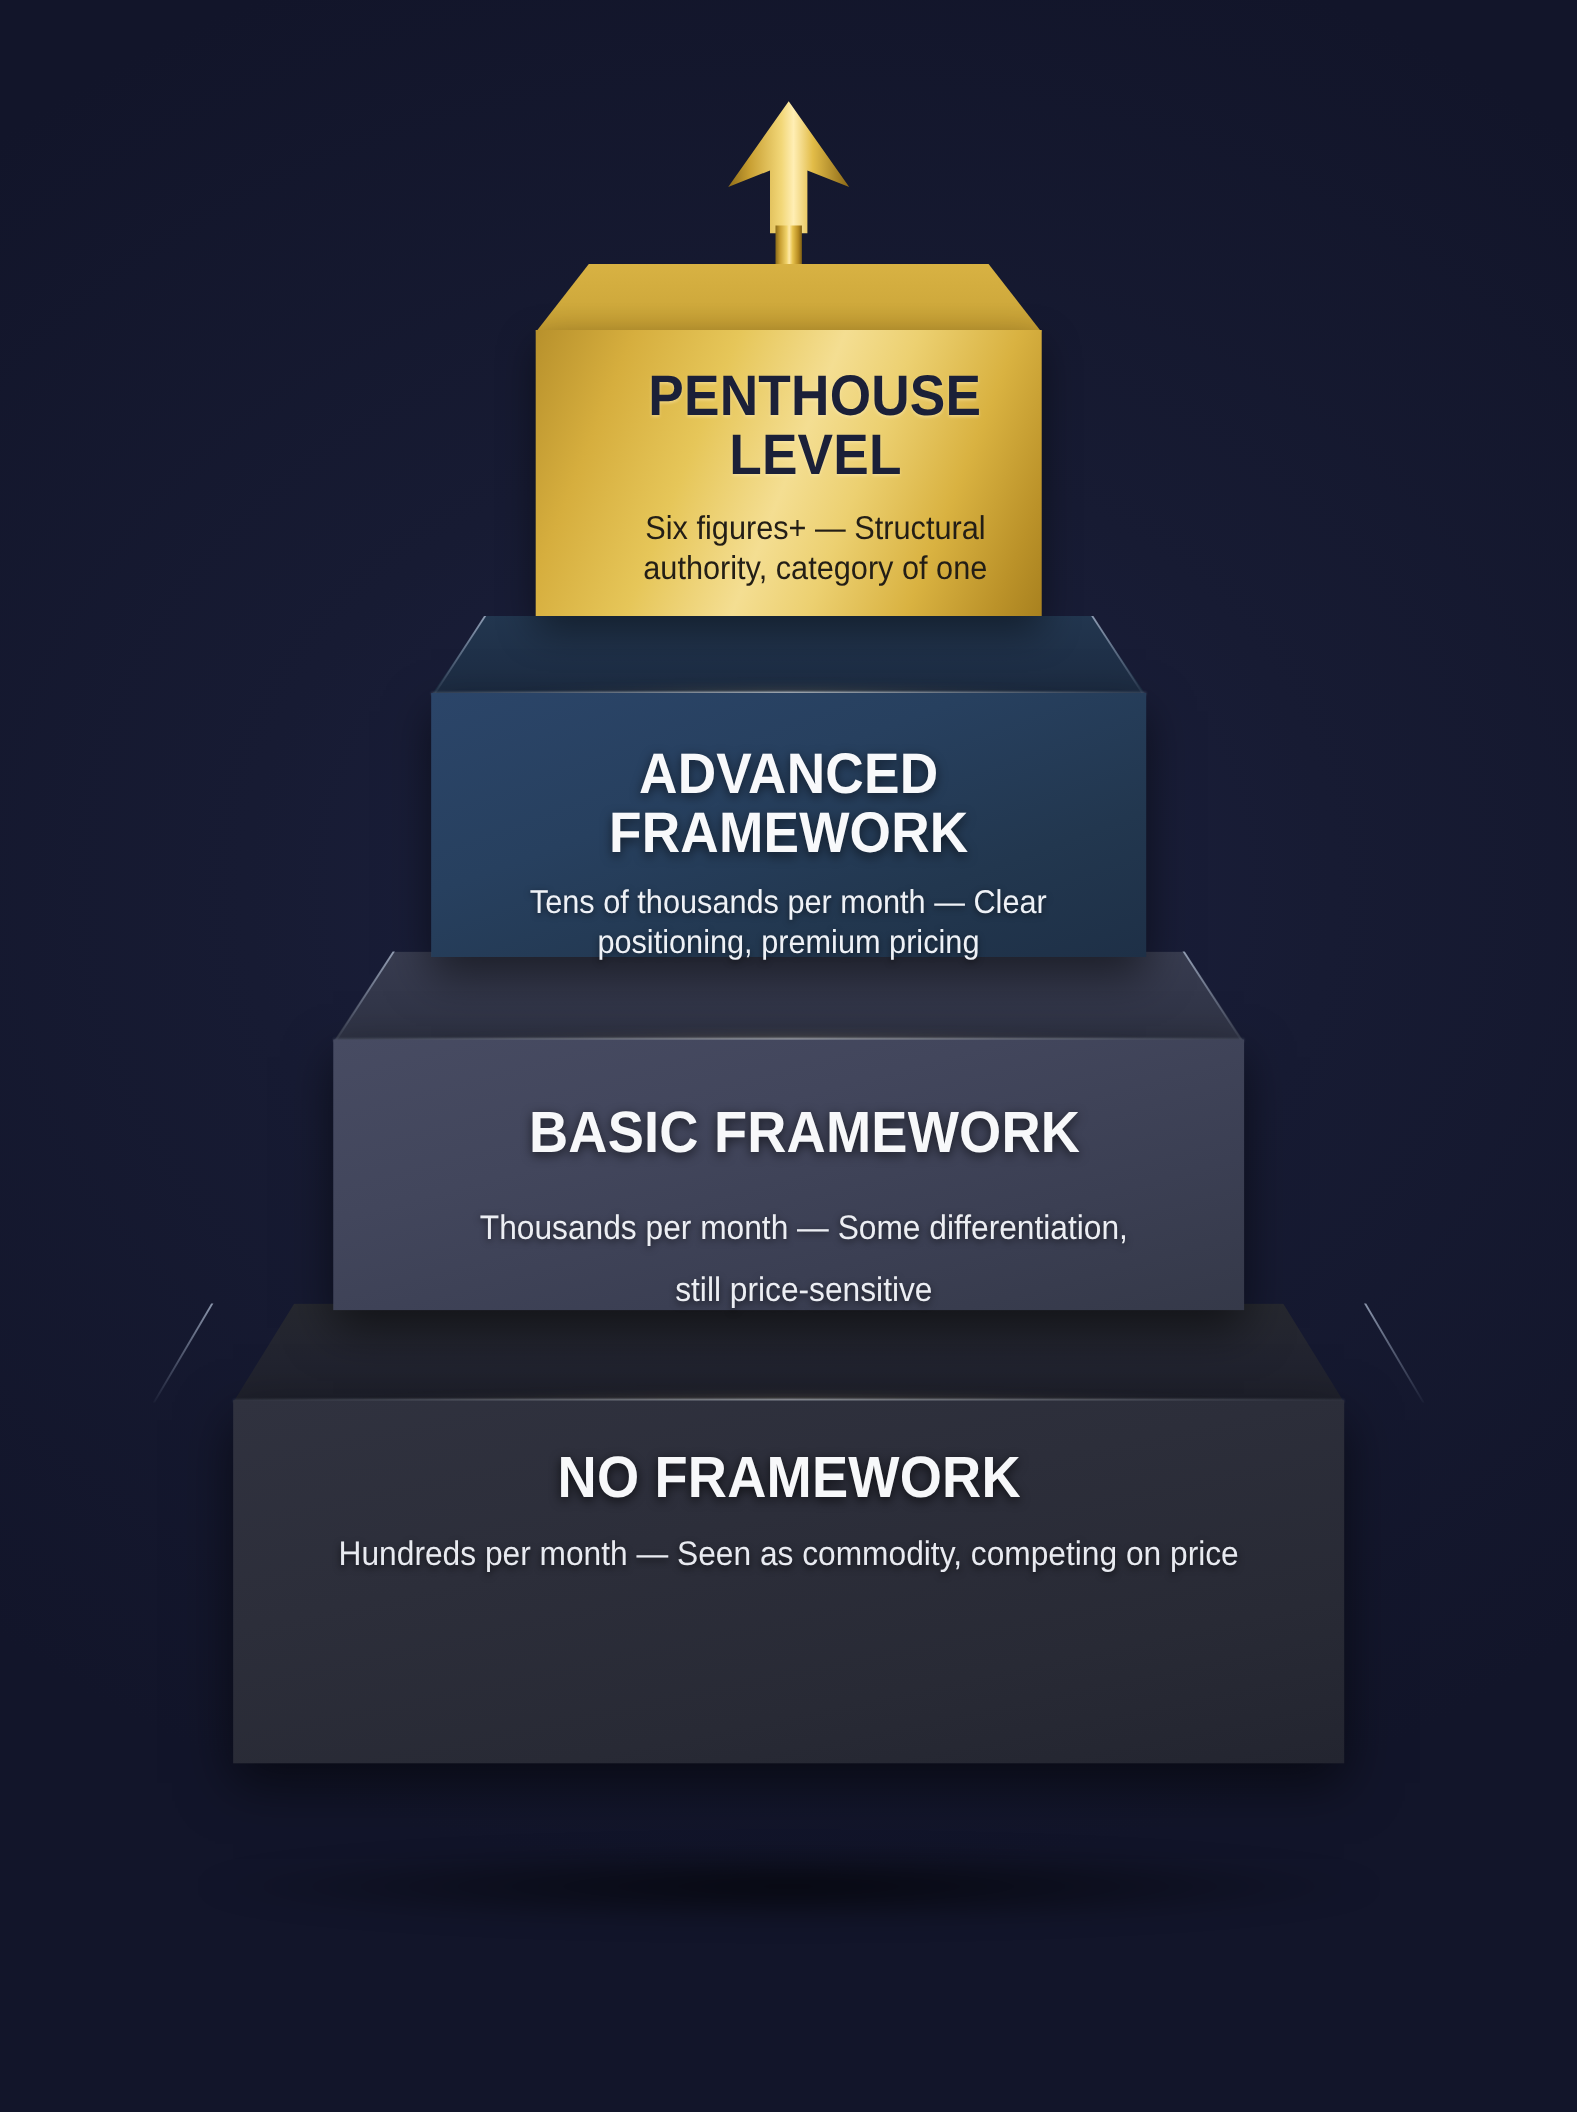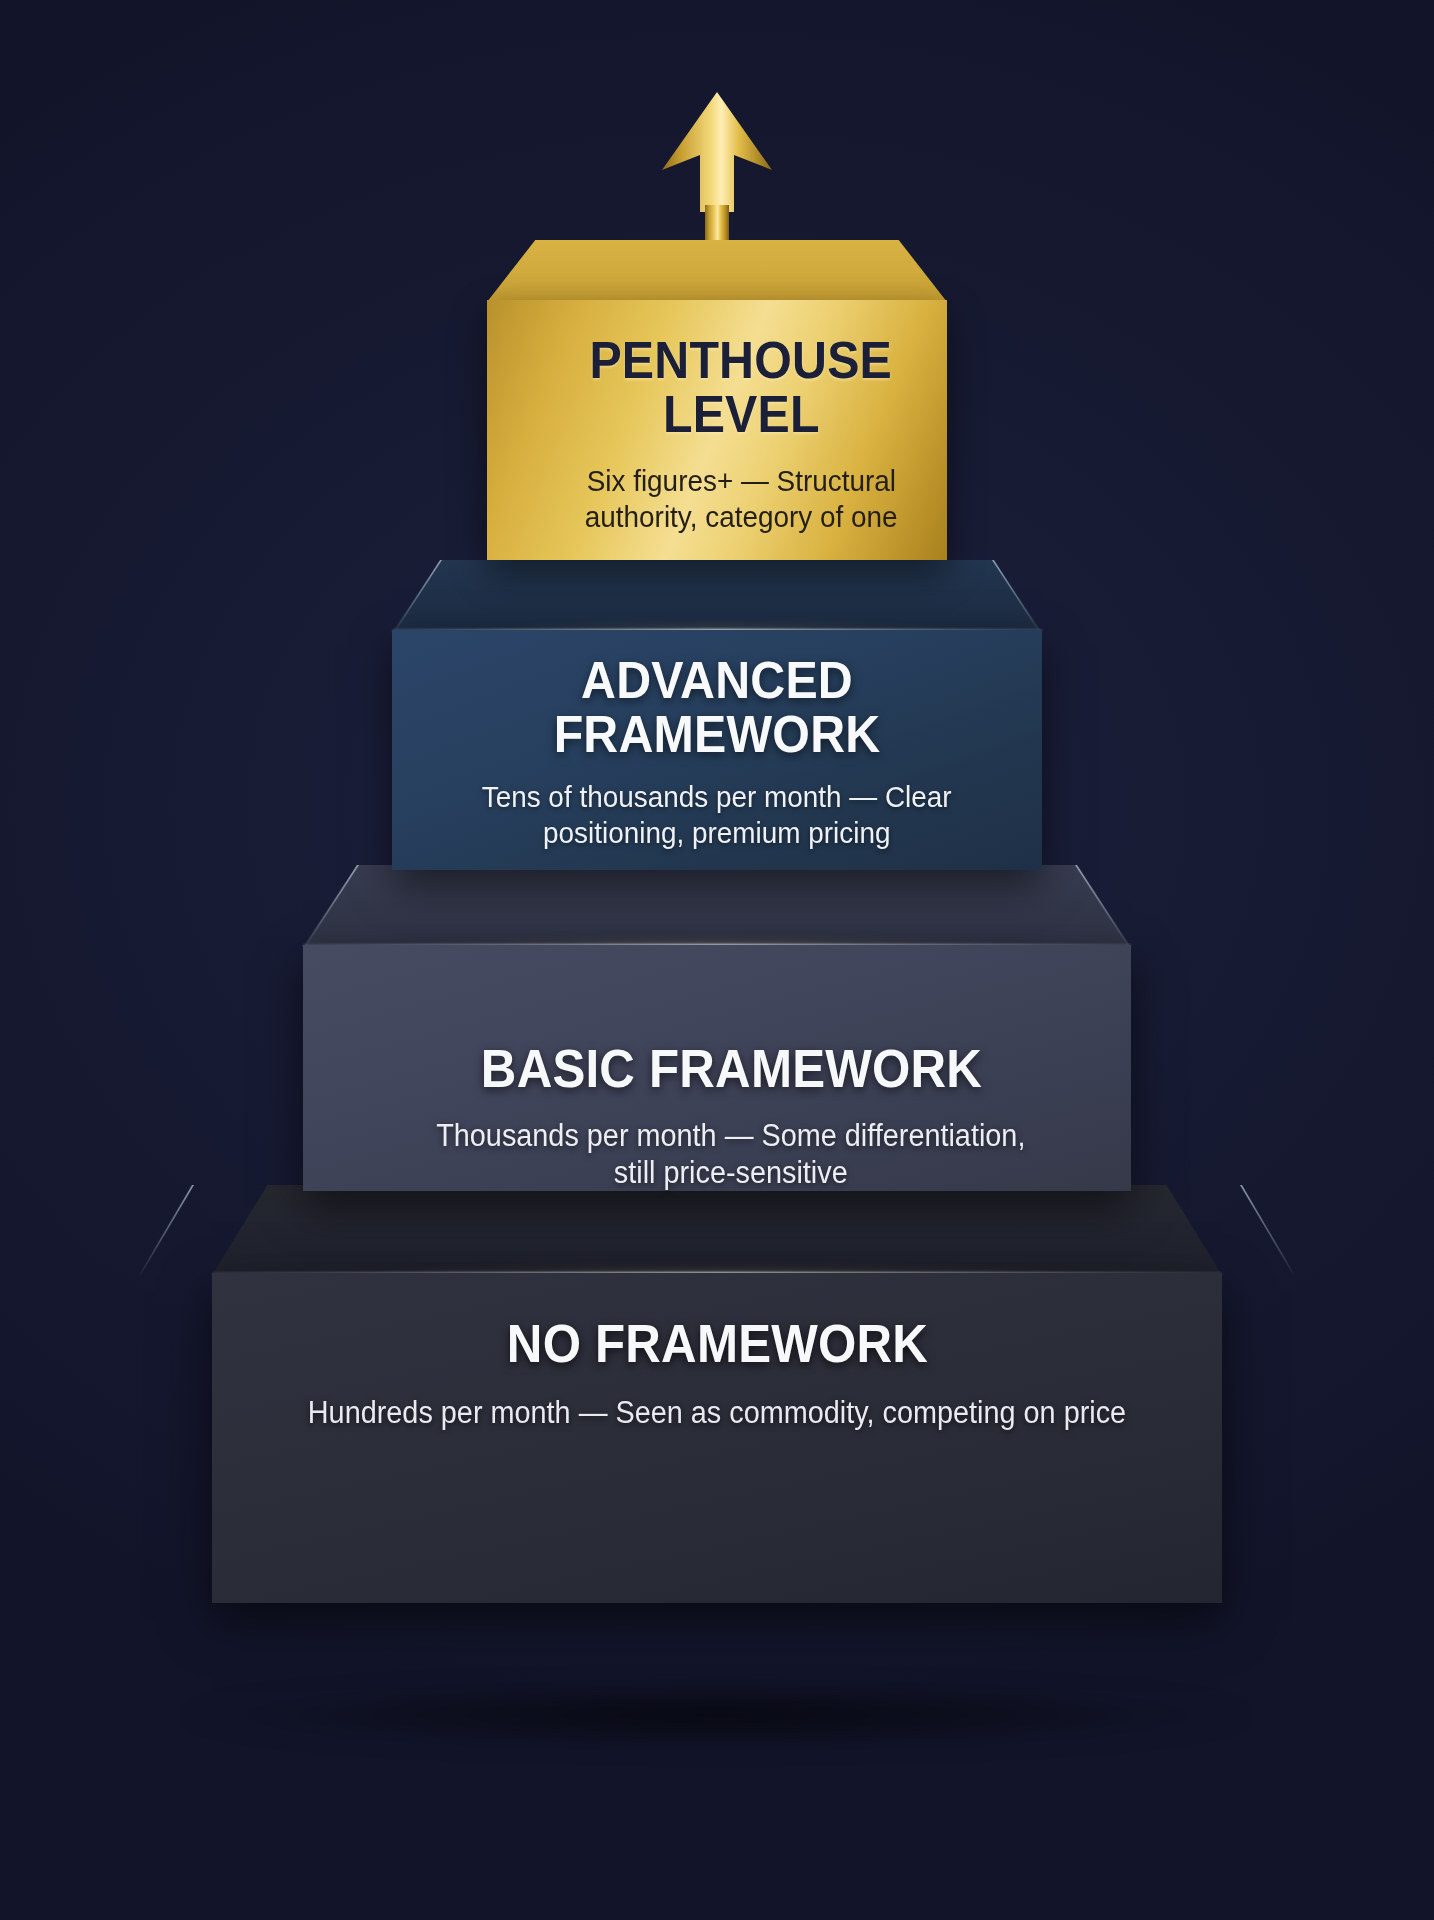--- a/index.html
+++ b/index.html
@@ -122,21 +122,21 @@
   
   #tier-advanced { left: 0; right: 0; top: 560px; height: 330px; }
   #tier-advanced .front {
     top: 70px;
     left: 50%;
     transform: translateX(-50%);
     width: 650px;
     height: 240px;
     background: linear-gradient(160deg, #2b4569 0%, #27405f 38%, #22374f 72%, #1e3047 100%);
     box-shadow: 0 16px 38px rgba(0,0,0,0.5);
-    padding-top: 24px;
+    padding-top: 48px;
     justify-content: flex-start;
   }
   #tier-advanced .top-face {
     left: 50%;
     transform: translateX(-50%);
     width: 650px;
     top: 0px;
     height: 72px;
     background: linear-gradient(180deg, #22364f 0%, #1f3048 55%, #1c2b41 100%);
     clip-path: polygon(7.5% 0%, 92.5% 0%, 100% 100%, 0% 100%);
@@ -146,21 +146,21 @@
   #tier-basic { left: 0; right: 0; top: 865px; height: 340px; }
   #tier-basic .front {
     top: 80px;
     left: 50%;
     transform: translateX(-50%);
     width: 828px;
     height: 246px;
     background: linear-gradient(165deg, #474b62 0%, #42465c 35%, #3b3f53 70%, #353949 100%);
     box-shadow: 0 16px 40px rgba(0,0,0,0.52);
     padding-top: 58px;
-    justify-content: flex-end;
+    justify-content: space-between;
     padding-left: 28px;
   }
   #tier-basic .top-face {
     left: 50%;
     transform: translateX(-50%);
     width: 828px;
     top: 0px;
     height: 82px;
     background: linear-gradient(180deg, #383c50 0%, #33374a 55%, #2e3243 100%);
     clip-path: polygon(6.5% 0%, 93.5% 0%, 100% 100%, 0% 100%);

